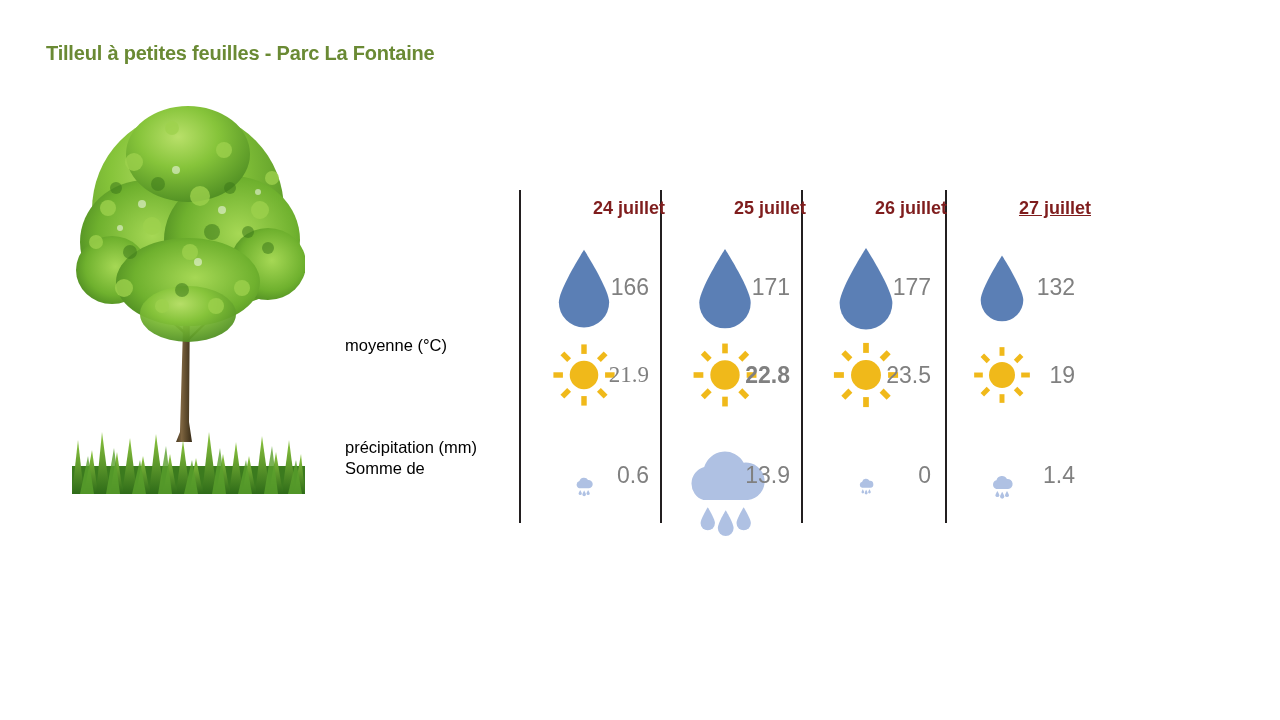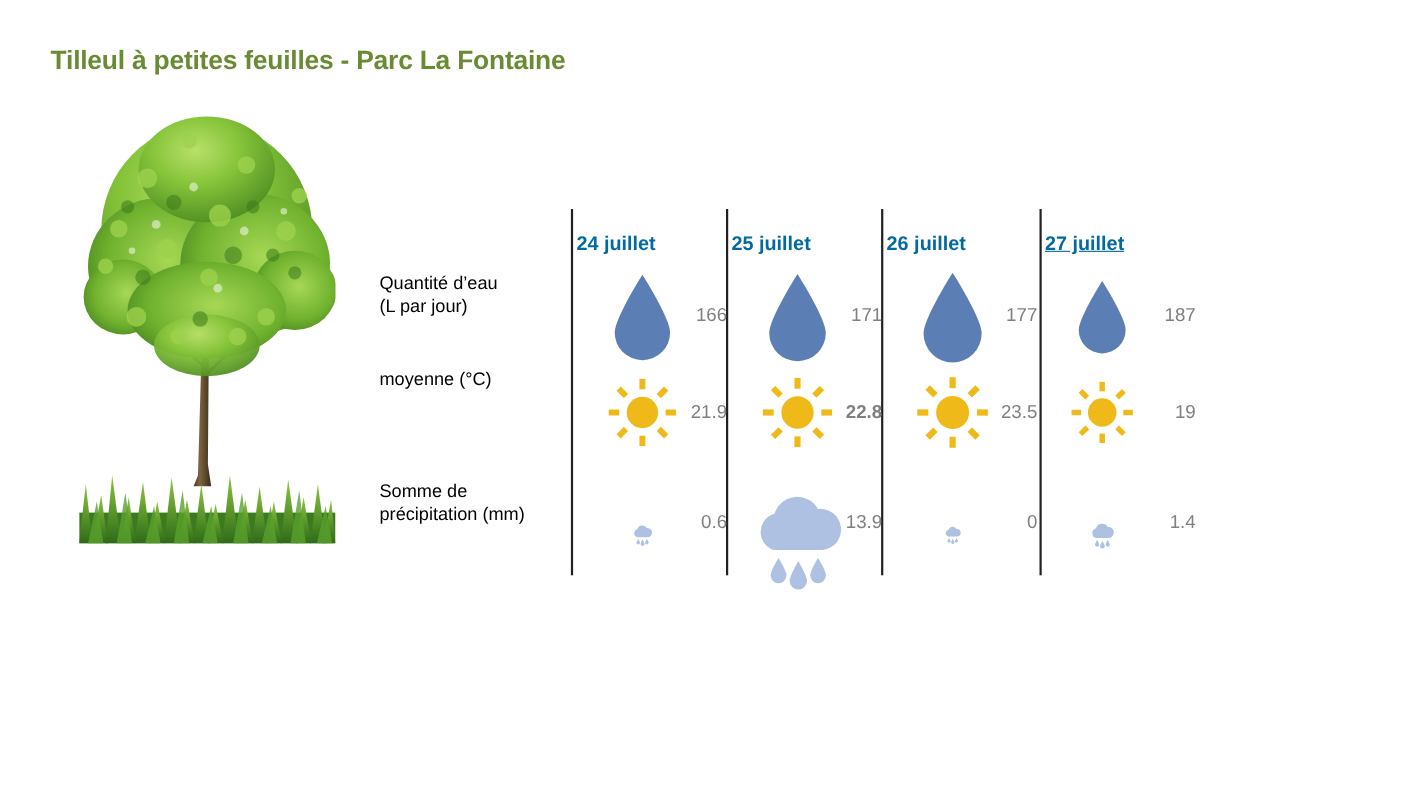--- a/index.html
+++ b/index.html
@@ -2,21 +2,21 @@
 <html><head>
 <meta charset="utf-8">
 <style>
   html,body{margin:0;padding:0;}
   body{
     width:1280px;height:720px;background:#ffffff;overflow:hidden;
     font-family:"Liberation Sans", sans-serif;position:relative;
   }
   #page-title{
     position:absolute;left:46px;top:42px;
-    font-size:24px;font-weight:bold;color:#6A8A34;
+    font-size:20px;font-weight:bold;color:#6A8A34;
     letter-spacing:-0.2px;white-space:nowrap;
   }
 
   
   #tree-figure{position:absolute;left:72px;top:92px;width:233px;height:402px;}
   #tree-canopy{position:absolute;left:0;top:0;width:233px;height:402px;}
   #tree-grass{position:absolute;left:0;bottom:0;width:233px;height:68px;overflow:hidden;}
 
   
   #metric-table{position:absolute;left:330px;top:185px;width:760px;height:340px;}
@@ -24,28 +24,28 @@
 
   .row-label{
     position:absolute;left:15px;width:185px;
     font-size:16.5px;color:#000000;line-height:21px;
   }
   #label-water{top:63px;}
   #label-temp{top:150px;}
   #label-precip{top:252px;}
 
   .col-header{
-    position:absolute;width:141px;text-align:left;top:26px;
-    font-size:18px;font-weight:bold;color:#0369a1;
+    position:absolute;width:141px;text-align:right;top:13px;
+    font-size:18px;font-weight:bold;color:#7f1d1d;
   }
 
   .cell{position:absolute;width:141px;height:1px;}
   .cell-value{
-    position:absolute;right:4px;
-    font-size:17px;color:#808080;
+    position:absolute;right:16px;
+    font-size:23px;color:#808080;
     transform:translateY(-50%);white-space:nowrap;
   }
   .icon-wrap{
     position:absolute;
     transform:translate(-50%,-50%);
     display:block;
   }
   .icon-wrap svg{display:block;width:100%;height:100%;overflow:visible;}
 </style>
 </head>
@@ -164,30 +164,26 @@
   </svg>
 </div>
 
 <div id="metric-table">
 
   <div class="divider" style="left:189px;"></div>
   <div class="divider" style="left:330px;"></div>
   <div class="divider" style="left:471px;"></div>
   <div class="divider" style="left:615px;"></div>
 
-  <div class="row-label" id="label-water">
-    <div>Quantité d’eau</div>
-    <div>(L par jour)</div>
-  </div>
   <div class="row-label" id="label-temp">
     <div>moyenne (°C)</div>
   </div>
   <div class="row-label" id="label-precip">
+    <div>précipitation (mm)</div>
     <div>Somme de</div>
-    <div>précipitation (mm)</div>
   </div>
 
   <div class="col-header" style="left:194px;">24 juillet</div>
   <div class="col-header" style="left:335px;">25 juillet</div>
   <div class="col-header" style="left:476px;">26 juillet</div>
   <div class="col-header" style="left:620px;text-decoration:underline;">27 juillet</div>
 
   <div id="cells-layer">
       <div class="icon-wrap" style="left:254.0px;top:102.0px;width:54.7px;height:76.9px;">
         <svg viewBox="0 0 100 140">
@@ -212,36 +208,36 @@
       </div>
       <div class="cell" style="left:476px;top:102px;width:141px;text-align:center;">
         <span class="cell-value">177</span>
       </div>
       <div class="icon-wrap" style="left:672.0px;top:102.0px;width:46.3px;height:65.3px;">
         <svg viewBox="0 0 100 140">
           <path d="M50 2 C50 2 96 74 96 98 A46 46 0 0 1 4 98 C4 74 50 2 50 2 Z" fill="#5B7FB5"></path>
         </svg>
       </div>
       <div class="cell" style="left:620px;top:102px;width:141px;">
-        <span class="cell-value">187</span>
+        <span class="cell-value">132</span>
       </div>
       <div class="icon-wrap" style="left:254.0px;top:190.0px;width:68.0px;height:68.0px;">
         <svg viewBox="0 0 100 100">
           <circle cx="50" cy="50" r="21" fill="#F0B91A"></circle>
           <line x1="81.0" y1="50.0" x2="95.0" y2="50.0" stroke="#F0B91A" stroke-width="8" stroke-linecap="butt"></line>
           <line x1="71.9" y1="71.9" x2="81.8" y2="81.8" stroke="#F0B91A" stroke-width="8" stroke-linecap="butt"></line>
           <line x1="50.0" y1="81.0" x2="50.0" y2="95.0" stroke="#F0B91A" stroke-width="8" stroke-linecap="butt"></line>
           <line x1="28.1" y1="71.9" x2="18.2" y2="81.8" stroke="#F0B91A" stroke-width="8" stroke-linecap="butt"></line>
           <line x1="19.0" y1="50.0" x2="5.0" y2="50.0" stroke="#F0B91A" stroke-width="8" stroke-linecap="butt"></line>
           <line x1="28.1" y1="28.1" x2="18.2" y2="18.2" stroke="#F0B91A" stroke-width="8" stroke-linecap="butt"></line>
           <line x1="50.0" y1="19.0" x2="50.0" y2="5.0" stroke="#F0B91A" stroke-width="8" stroke-linecap="butt"></line>
           <line x1="71.9" y1="28.1" x2="81.8" y2="18.2" stroke="#F0B91A" stroke-width="8" stroke-linecap="butt"></line>
         </svg>
       </div>
-      <div class="cell" style="left:194px;top:190px;width:141px;">
+      <div class="cell" style="left:194px;top:190px;width:141px;font-family:Liberation Serif, serif;">
         <span class="cell-value">21.9</span>
       </div>
       <div class="icon-wrap" style="left:395.0px;top:190.0px;width:69.9px;height:69.9px;">
         <svg viewBox="0 0 100 100">
           <circle cx="50" cy="50" r="21" fill="#F0B91A"></circle>
           <line x1="81.0" y1="50.0" x2="95.0" y2="50.0" stroke="#F0B91A" stroke-width="8" stroke-linecap="butt"></line>
           <line x1="71.9" y1="71.9" x2="81.8" y2="81.8" stroke="#F0B91A" stroke-width="8" stroke-linecap="butt"></line>
           <line x1="50.0" y1="81.0" x2="50.0" y2="95.0" stroke="#F0B91A" stroke-width="8" stroke-linecap="butt"></line>
           <line x1="28.1" y1="71.9" x2="18.2" y2="81.8" stroke="#F0B91A" stroke-width="8" stroke-linecap="butt"></line>
           <line x1="19.0" y1="50.0" x2="5.0" y2="50.0" stroke="#F0B91A" stroke-width="8" stroke-linecap="butt"></line>

